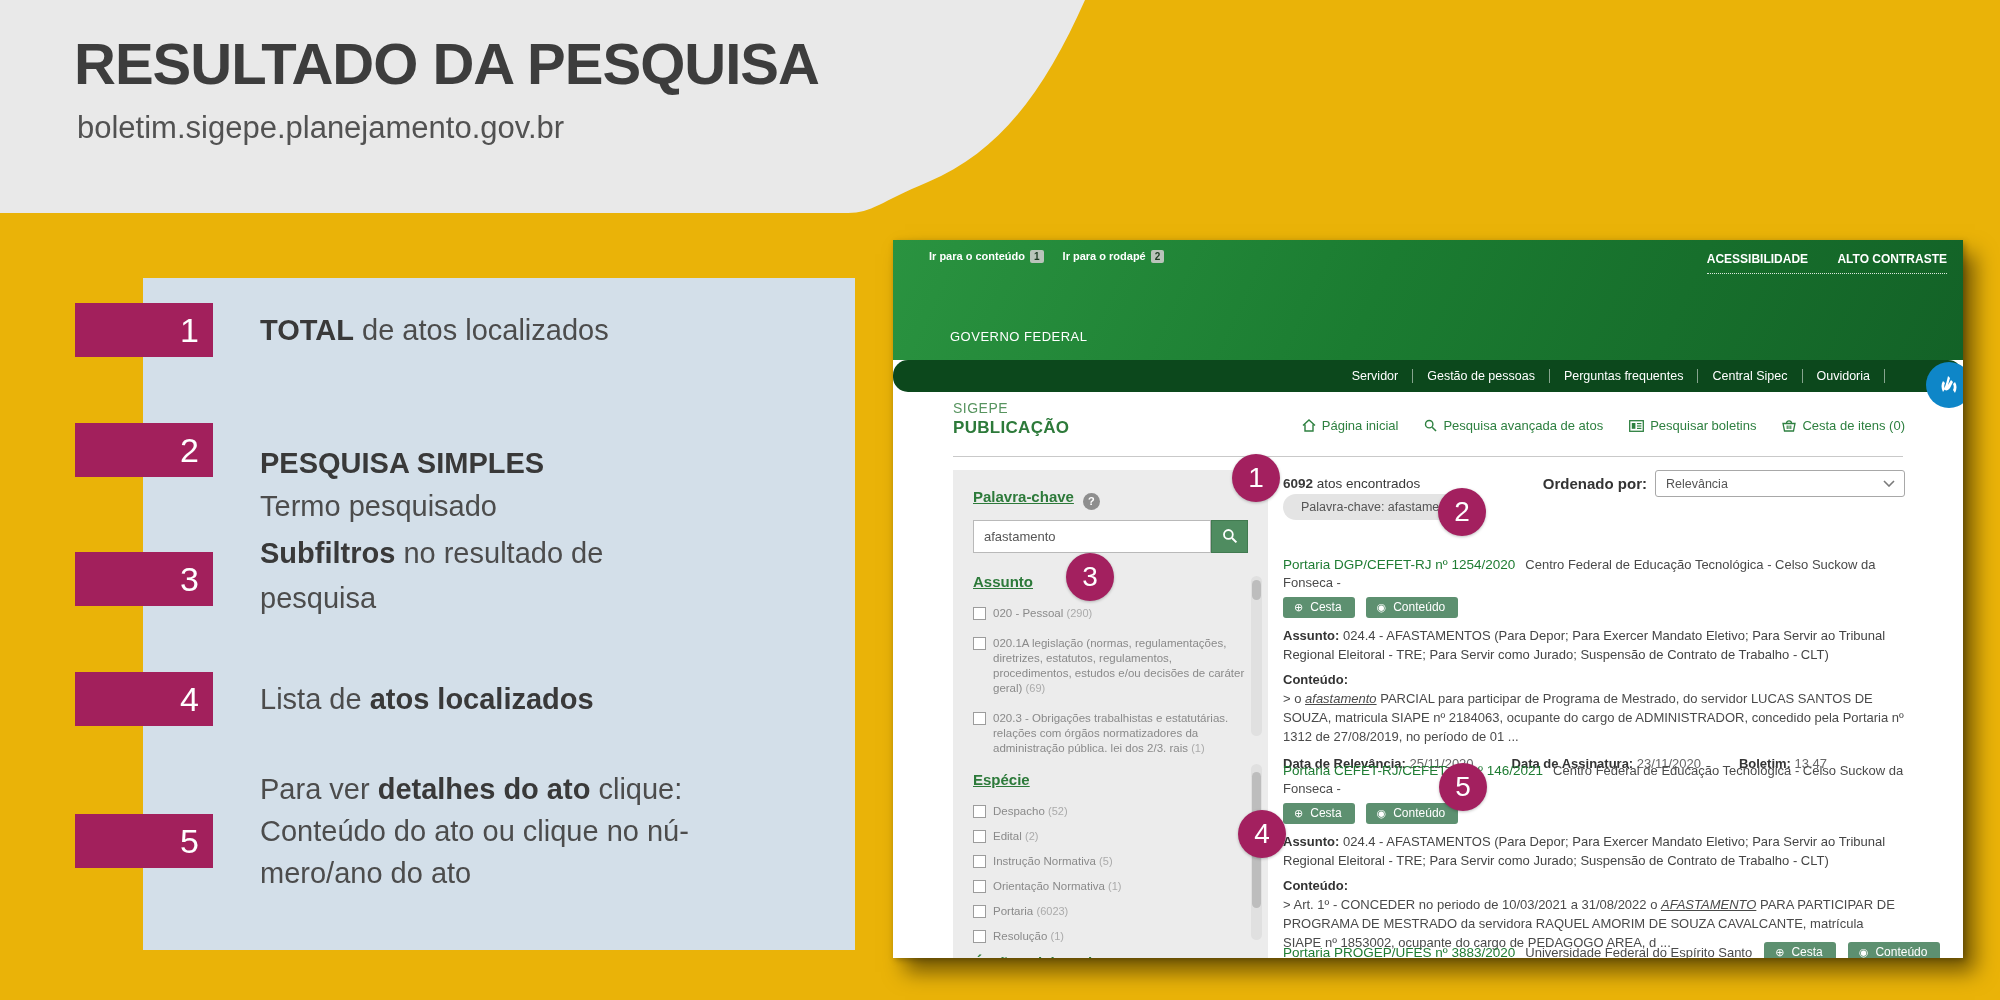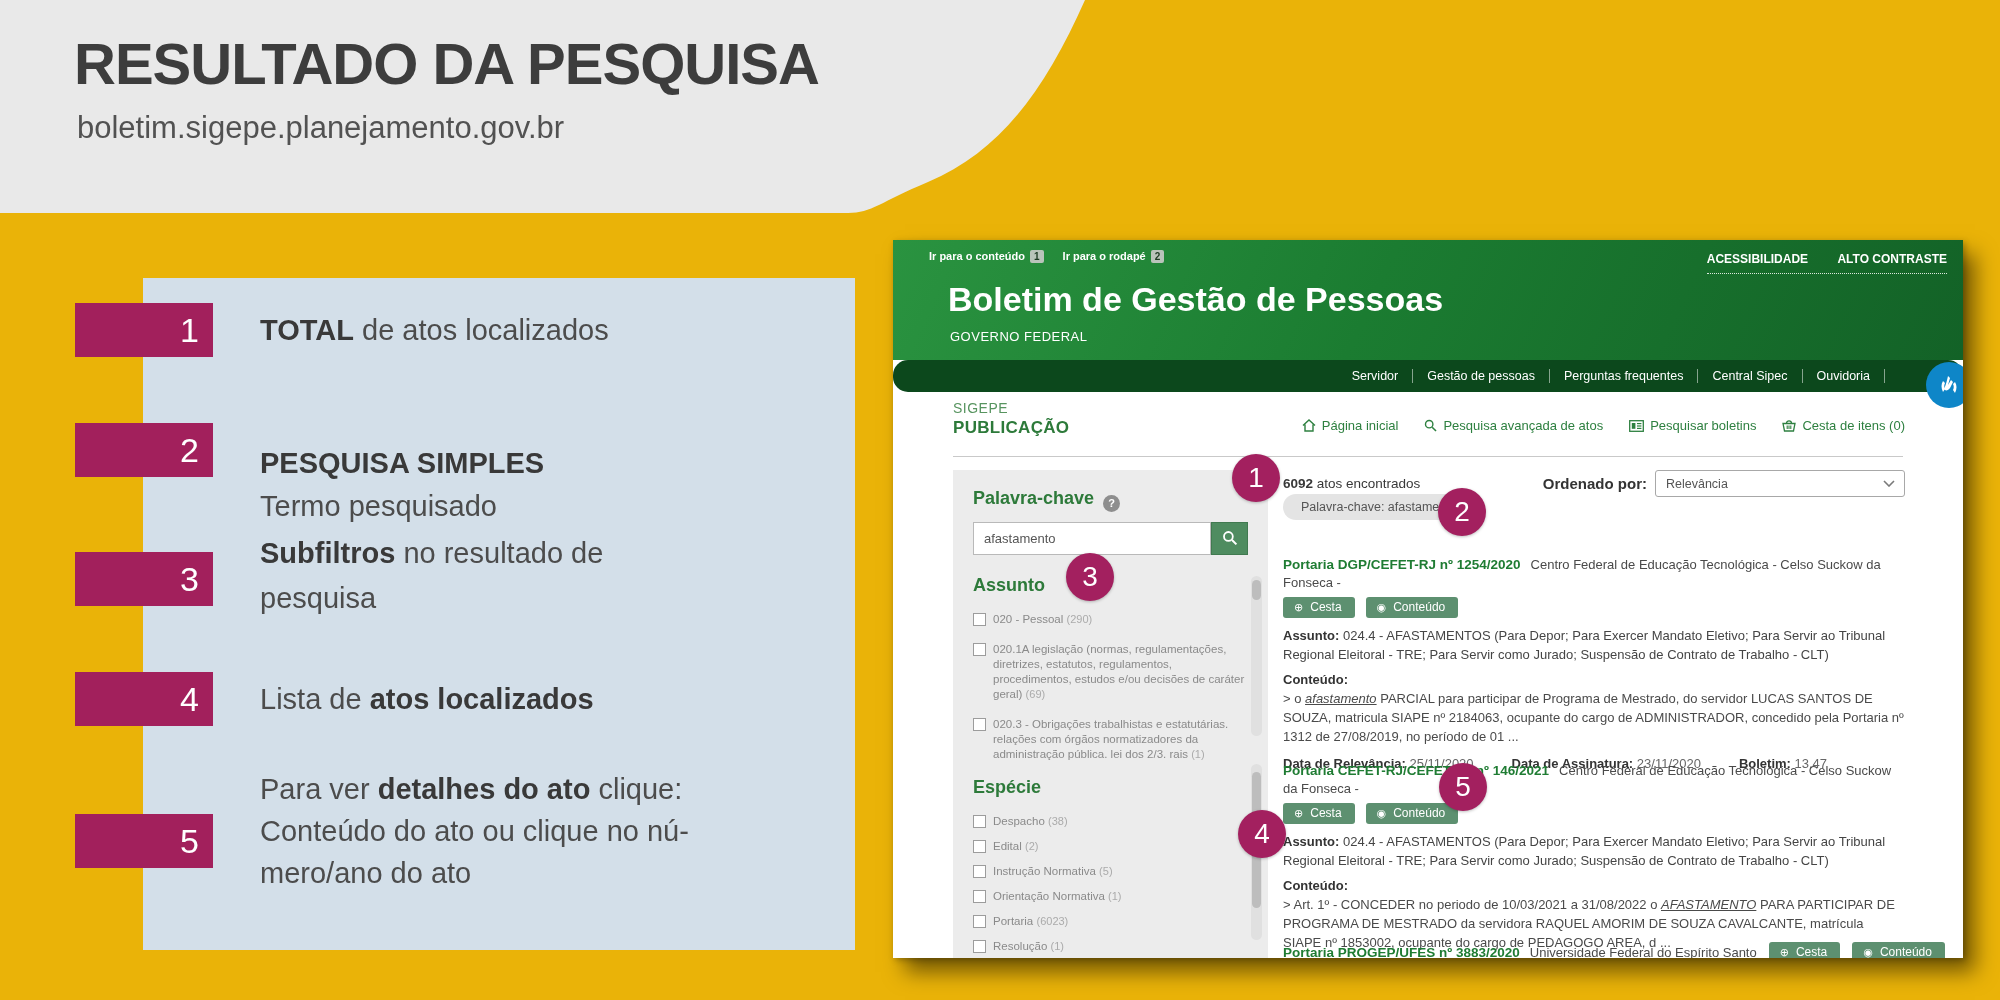--- a/index.html
+++ b/index.html
@@ -50,21 +50,21 @@
   .content{position:absolute;left:0;top:152px;width:100%;height:566px;}
   .brand1{position:absolute;left:60px;top:8px;font-size:14px;color:#57945f;letter-spacing:.5px;}
   .brand2{position:absolute;left:60px;top:26px;font-size:17px;font-weight:bold;color:#2d7a3a;letter-spacing:.3px;}
   .toolbar{position:absolute;right:58px;top:26px;display:flex;gap:26px;align-items:center;}
   .titem{display:flex;align-items:center;gap:6px;color:#2e8040;font-size:13px;white-space:nowrap;}
   .divider{position:absolute;left:60px;right:60px;top:64px;border-top:1px solid #c9c9c9;}
 
   
   .sidebar{position:absolute;left:60px;top:78px;width:315px;bottom:0;background:#ececec;
            padding:18px 20px;box-sizing:border-box;}
-  .f-title{font-size:18px;font-weight:bold;color:#2d7a3a;}
+  .f-title{font-size:15px;font-weight:bold;color:#2d7a3a;text-decoration:underline;}
   .help{display:inline-flex;width:17px;height:17px;border-radius:50%;background:#8e8e8e;color:#fff;
         font-size:11px;font-weight:bold;align-items:center;justify-content:center;margin-left:9px;
         vertical-align:-3px;}
   .search-row{display:flex;margin-top:10px;}
   .search-input{flex:1;height:33px;border:1px solid #b9b9b9;background:#fff;font-size:13px;color:#555;
                 padding:0 10px;box-sizing:border-box;font-family:"Liberation Sans",sans-serif;outline:none;}
   .search-btn{width:37px;height:33px;background:#4f8c60;border:1px solid #417a50;display:flex;
               align-items:center;justify-content:center;box-sizing:border-box;}
   .grp{margin-top:20px;}
   .opts{margin-top:16px;}
@@ -88,21 +88,21 @@
   .sort{display:flex;align-items:center;gap:8px;}
   .sort-label{font-size:15px;font-weight:bold;color:#333;}
   .select{width:250px;height:27px;border:1px solid #a8a8a8;border-radius:3px;background:#fff;
           display:flex;align-items:center;justify-content:space-between;padding:0 9px 0 10px;
           box-sizing:border-box;font-size:12.5px;color:#555;}
   .pill{position:absolute;left:0;top:24px;background:#e4e4e4;border-radius:15px;padding:6px 18px;
         font-size:12.5px;color:#555;white-space:nowrap;}
 
   .res{position:absolute;left:0;width:622px;}
   .res-title{font-size:13.5px;line-height:18px;}
-  .res-title .lnk{color:#1f7c33;font-weight:bold;margin-top:45px;}
+  .res-title .lnk{color:#1f7c33;font-weight:normal;margin-top:45px;}
   .res-title .org{color:#4a4a4a;font-size:13px;font-weight:normal;margin-left:10px;}
   .btn-row{margin-top:5px;display:flex;gap:11px;}
   .gbtn{background:#5d9070;color:#fff;font-size:12px;padding:3px 13px 4px 11px;border-radius:3px;
         display:flex;align-items:center;gap:7px;white-space:nowrap;}
   .gbtn .gi{font-size:11px;line-height:11px;}
   .res-field{margin-top:8px;font-size:13px;color:#454545;line-height:19px;}
   .res-field b{color:#333;}
   .res-body{font-size:13px;color:#4a4a4a;line-height:19px;}
   .kw{font-style:italic;text-decoration:underline;}
   .res-meta{margin-top:10px;font-size:13px;color:#666;display:flex;gap:38px;white-space:nowrap;}
@@ -157,21 +157,20 @@
 
     <div class="gh">
       <div class="skip">
         <span>Ir para o conteúdo</span><span class="key">1</span>
         <span>Ir para o rodapé</span><span class="key">2</span>
       </div>
       <div class="access">
         <span style="margin-left:0;">ACESSIBILIDADE</span>
         <span>ALTO CONTRASTE</span>
       </div>
-      <div class="mast-title">Boletim de Gestão de Pessoas</div>
       <div class="mast-sub">GOVERNO FEDERAL</div>
     </div>
 
     <div class="gnav">
       <span class="nitem">Servidor</span>
       <span class="nitem">Gestão de pessoas</span>
       <span class="nitem">Perguntas frequentes</span>
       <span class="nitem">Central Sipec</span>
       <span class="nitem">Ouvidoria</span>
     </div>
@@ -243,21 +242,21 @@
 
         <div class="grp f-title">Assunto</div>
         <div class="opts">
           <label class="cb"><span class="box"></span><span>020 - Pessoal</span> <span class="cnt">(290)</span></label>
           <label class="cb"><span class="box"></span><span>020.1A  legislação (normas, regulamentações, diretrizes, estatutos, regulamentos, procedimentos, estudos e/ou decisões de caráter geral)</span> <span class="cnt">(69)</span></label>
           <label class="cb"><span class="box"></span><span>020.3 - Obrigações trabalhistas e estatutárias. relações com órgãos normatizadores da administração pública. lei dos 2/3. rais</span> <span class="cnt">(1)</span></label>
         </div>
 
         <div class="grp f-title" style="margin-top:12px;">Espécie</div>
         <div class="opts opts2">
-          <label class="cb"><span class="box"></span><span>Despacho</span> <span class="cnt">(38)</span></label>
+          <label class="cb"><span class="box"></span><span>Despacho</span> <span class="cnt">(52)</span></label>
           <label class="cb"><span class="box"></span><span>Edital</span> <span class="cnt">(2)</span></label>
           <label class="cb"><span class="box"></span><span>Instrução Normativa</span> <span class="cnt">(5)</span></label>
           <label class="cb"><span class="box"></span><span>Orientação Normativa</span> <span class="cnt">(1)</span></label>
           <label class="cb"><span class="box"></span><span>Portaria</span> <span class="cnt">(6023)</span></label>
           <label class="cb"><span class="box"></span><span>Resolução</span> <span class="cnt">(1)</span></label>
         </div>
 
         <div class="sb-org f-title">Órgãos elaboradores</div>
       </div>
 

